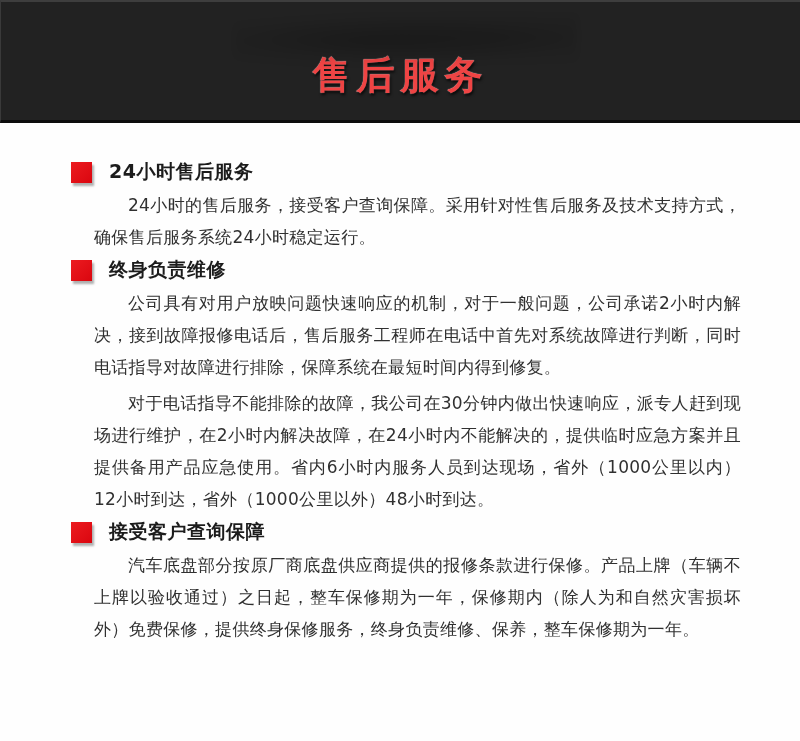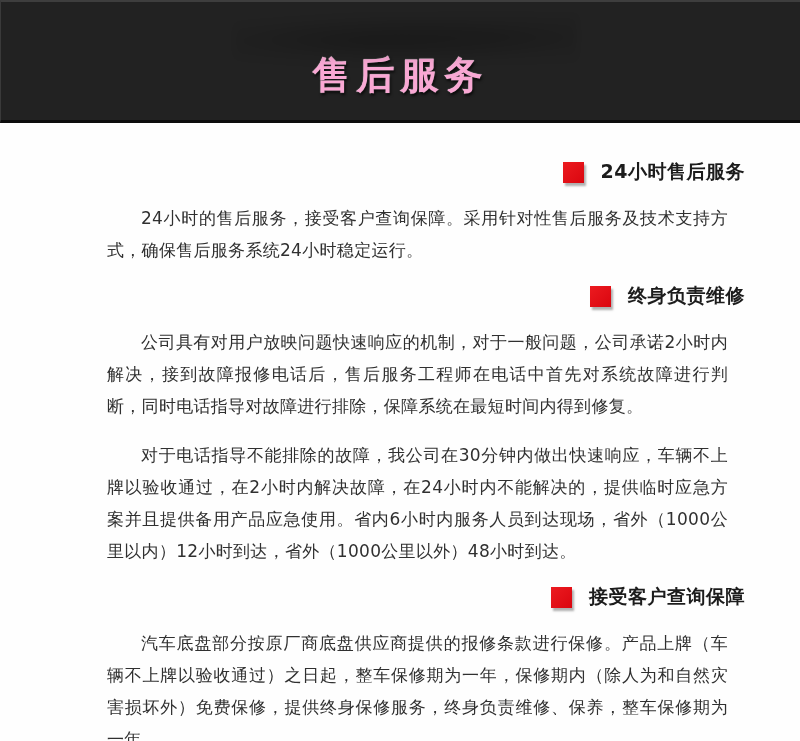--- a/index.html
+++ b/index.html
@@ -23,21 +23,21 @@
     border-top: 2px solid #3e3e3e;
     border-left: 1px solid #3a3a3a;
     border-bottom: 3px solid #0c0c0c;
     box-sizing: border-box;
     display: flex;
     align-items: center;
     justify-content: center;
   }
   .banner-title {
     margin-top: 28px;
-    color: #f9a8d4;
+    color: #ef4444;
     font-size: 38px;
     font-weight: 800;
     letter-spacing: 6px;
     text-shadow: 1px 2px 3px rgba(0,0,0,0.85), 0 0 1px #ffffff;
   }
   .banner-watermark {
     position: absolute;
     top: 14px;
     left: 235px;
     width: 340px;
@@ -50,42 +50,41 @@
   }
   
   .content {
     padding: 33px 55px 0 55px;
   }
   .section-heading {
     display: flex;
     align-items: center;
     height: 26px;
     margin: 3px 0 3px 16px;
-    justify-content: flex-end;
   }
   .bullet {
     width: 21px;
     height: 21px;
     flex: 0 0 21px;
     background: linear-gradient(135deg, #ec1b20 0%, #da060f 100%);
     box-shadow: 2px 3px 2px rgba(110,110,110,0.55);
     margin-right: 17px;
   }
   .heading-text {
     font-size: 19px;
     font-weight: 700;
     color: #1c1c1c;
     letter-spacing: 0.5px;
     white-space: nowrap;
   }
   .section-body {
     margin-left: 35px;
   }
   .section-body p {
-    margin: 17px;
+    margin: 4px;
     font-size: 17px;
     line-height: 32px;
     color: #303030;
     text-align: justify;
     text-justify: inter-ideograph;
     text-indent: 2em;
     letter-spacing: 0.3px;
   }
 </style>
 </head>
@@ -113,21 +112,21 @@
     <div class="section">
     </div>
 
     <div class="section">
       <div class="section-heading">
         <span class="bullet"></span>
         <span class="heading-text">终身负责维修</span>
       </div>
       <div class="section-body">
         <p>公司具有对用户放映问题快速响应的机制，对于一般问题，公司承诺2小时内解决，接到故障报修电话后，售后服务工程师在电话中首先对系统故障进行判断，同时电话指导对故障进行排除，保障系统在最短时间内得到修复。</p>
-        <p>对于电话指导不能排除的故障，我公司在30分钟内做出快速响应，车辆不上牌以验收通过，在2小时内解决故障，在24小时内不能解决的，提供临时应急方案并且提供备用产品应急使用。省内6小时内服务人员到达现场，省外（1000公里以内）12小时到达，省外（1000公里以外）48小时到达。</p>
+        <p>对于电话指导不能排除的故障，我公司在30分钟内做出快速响应，派专人赶到现场进行维护，在2小时内解决故障，在24小时内不能解决的，提供临时应急方案并且提供备用产品应急使用。省内6小时内服务人员到达现场，省外（1000公里以内）12小时到达，省外（1000公里以外）48小时到达。</p>
       </div>
     </div>
 
     <div class="section">
       <div class="section-heading">
         <span class="bullet"></span>
         <span class="heading-text">接受客户查询保障</span>
       </div>
       <div class="section-body">
         <p>汽车底盘部分按原厂商底盘供应商提供的报修条款进行保修。产品上牌（车辆不上牌以验收通过）之日起，整车保修期为一年，保修期内（除人为和自然灾害损坏外）免费保修，提供终身保修服务，终身负责维修、保养，整车保修期为一年。</p>

